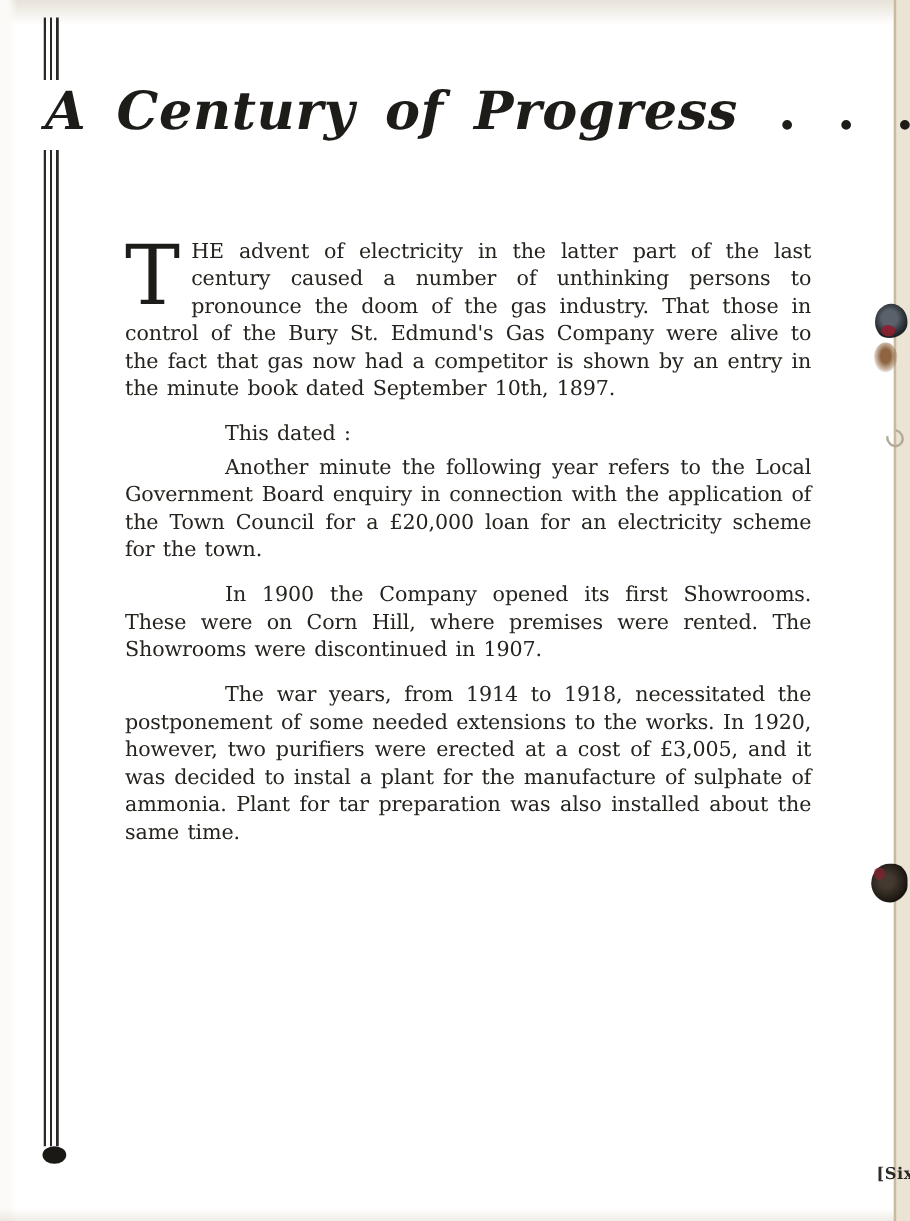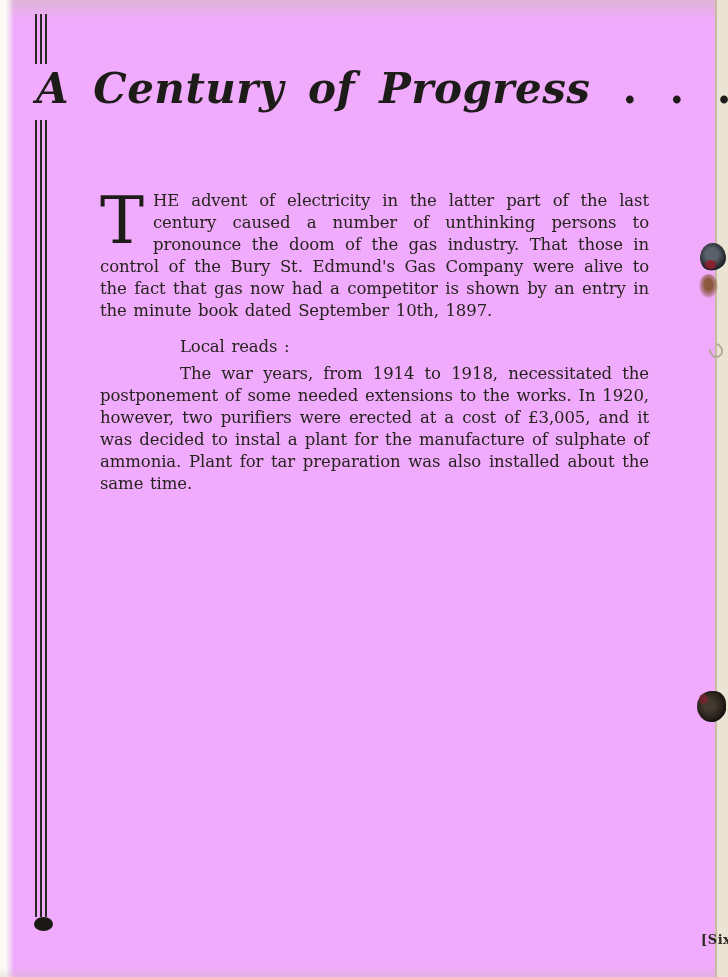--- a/index.html
+++ b/index.html
@@ -1,18 +1,18 @@
 <!DOCTYPE html>
 <html><head>
 <meta charset="utf-8">
 <style>
   html,body{margin:0;padding:0;background:#888;}
   .page{
     position:relative;width:728px;height:977px;overflow:hidden;
-    background:#f0abfc;
+    background:#ffffff;
     font-family:"DejaVu Serif","Liberation Serif",serif;
     color:#23201c;
   }
   
   .edge-left{position:absolute;left:0;top:0;width:14px;height:100%;
     background:linear-gradient(to right,#fbfaf7 0,#fbfaf7 6px,rgba(251,250,247,0) 14px);}
   .edge-top{position:absolute;left:0;top:0;width:100%;height:20px;
     background:linear-gradient(to bottom,rgba(203,192,170,.45),rgba(203,192,170,0));}
   .edge-bottom{position:absolute;left:0;bottom:0;width:100%;height:10px;
     background:linear-gradient(to top,rgba(203,192,170,.30),rgba(203,192,170,0));}
@@ -66,21 +66,23 @@
   <div class="edge-right"></div>
 
   <div class="rule rule-top"></div>
   <div class="rule rule-main"></div>
   <div class="ornament-dot"></div>
 
   <div class="title-row"><span>A Century of Progress</span><span class="title-dot">.</span><span class="title-dot">.</span><span class="title-dot">.</span></div>
 
   <div class="content">
     <p class="first"><span class="dropcap">T</span><span>HE advent of electricity in the latter part of the last century caused a number of unthinking persons to pronounce the doom of the gas industry. That those in control of the Bury St. Edmund's Gas Company were alive to the fact that gas now had a competitor is shown by an entry in the minute book dated September 10th, 1897.</span></p>
-    <p class="tight">Local reads :</p>
+    <p class="tight">This dated :</p>
+    <p>Another minute the following year refers to the Local Government Board enquiry in connection with the application of the Town Council for a £20,000 loan for an electricity scheme for the town.</p>
+    <p>In 1900 the Company opened its first Showrooms. These were on Corn Hill, where premises were rented. The Showrooms were discontinued in 1907.</p>
     <p>The war years, from 1914 to 1918, necessitated the postponement of some needed extensions to the works. In 1920, however, two purifiers were erected at a cost of £3,005, and it was decided to instal a plant for the manufacture of sulphate of ammonia. Plant for tar preparation was also installed about the same time.</p>
   </div>
 
   <div class="folio">[Six]</div>
 
   <div class="hole-top"></div>
   <div class="rust-stain"></div>
   <div class="staple-mark"></div>
   <div class="hole-bottom"></div>
 

